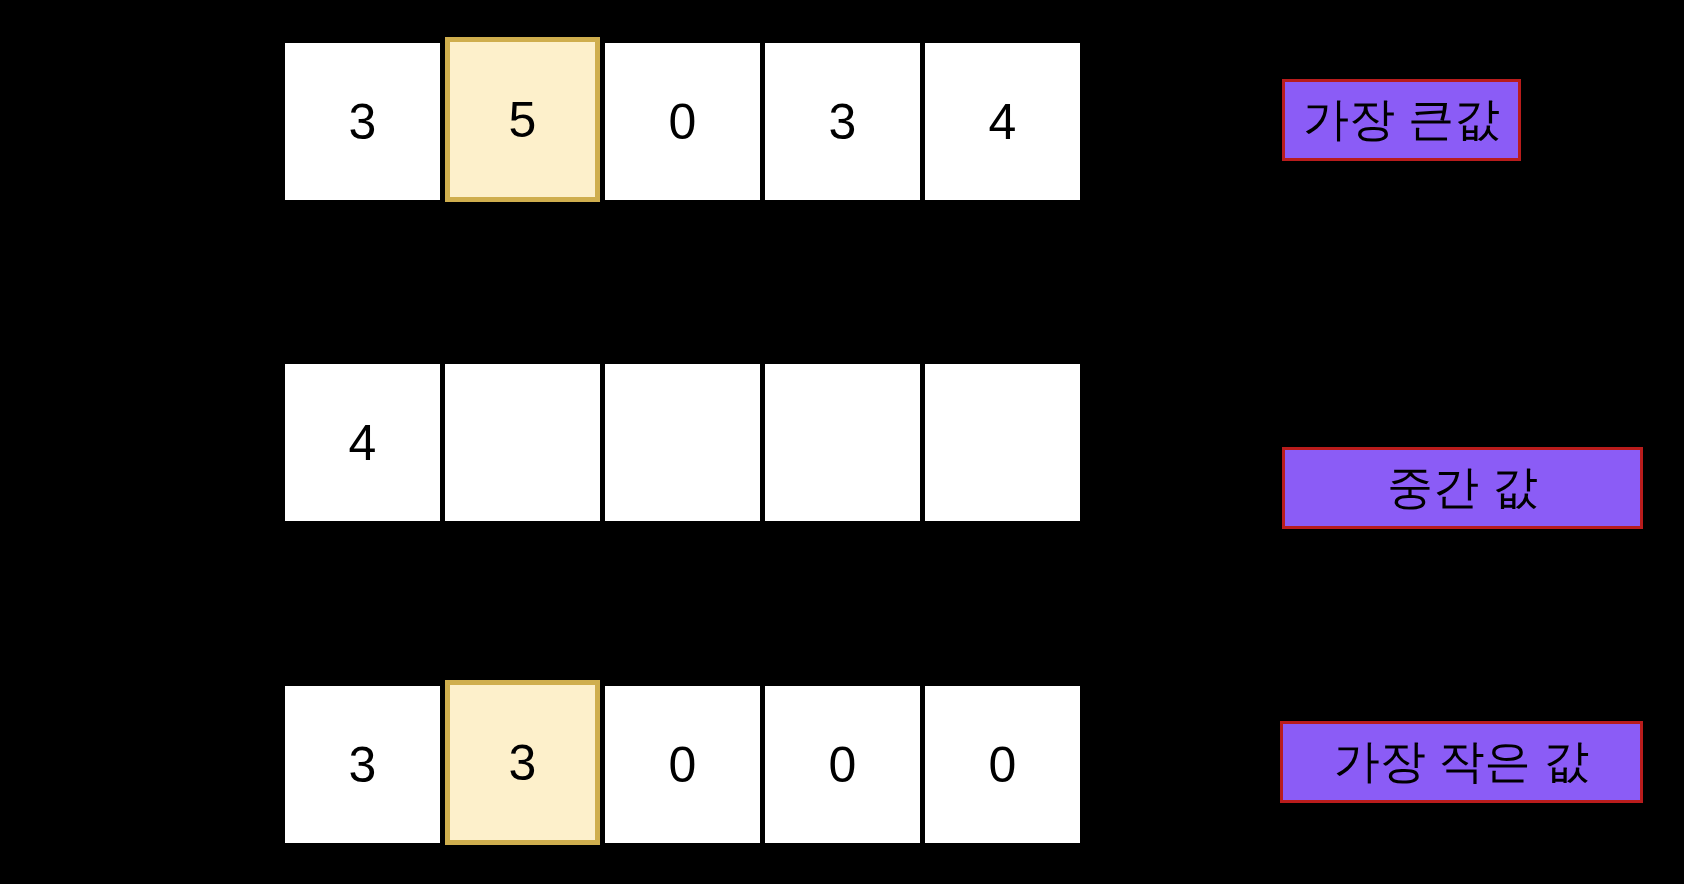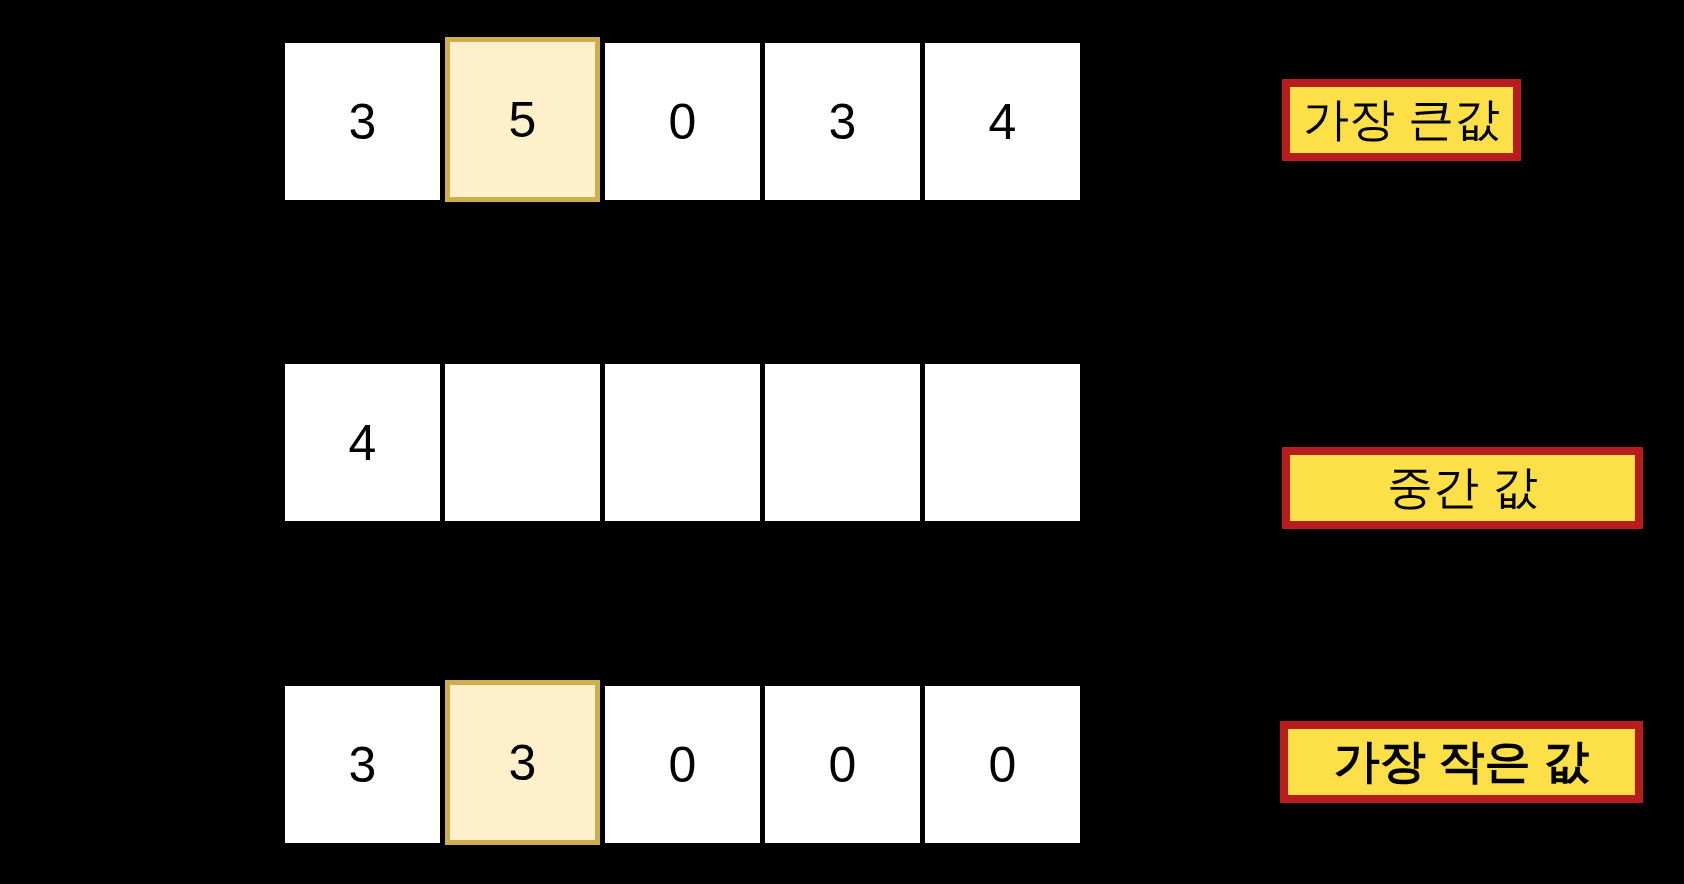--- a/index.html
+++ b/index.html
@@ -36,32 +36,32 @@
   }
   .cell.highlight {
     background: #fdf0cb;
     border: 5px solid #cfae4e;
     height: 165px;
     margin-top: -4px;
   }
   .label-box {
     position: absolute;
     box-sizing: border-box;
-    background: #fde047;
-    border: 8px solid #b91c1c;
+    background: #8b5cf6;
+    border: 3px solid #b91c1c;
     display: flex;
     align-items: center;
     justify-content: center;
     font-size: 46px;
     color: #000000;
     white-space: nowrap;
   }
   .label-max    { left: 1282px; top: 79px;  width: 239px; height: 82px; }
   .label-middle { left: 1282px; top: 400px; width: 361px; height: 82px; margin-top: 47px; }
-  .label-min    { left: 1280px; top: 721px; width: 363px; height: 82px; font-weight: bold; }
+  .label-min    { left: 1280px; top: 721px; width: 363px; height: 82px; }
 </style>
 </head>
 <body>
 
 <div class="canvas">
 
   <div class="array-row row-max">
     <div class="cell">3</div>
     <div class="cell highlight">5</div>
     <div class="cell">0</div>

